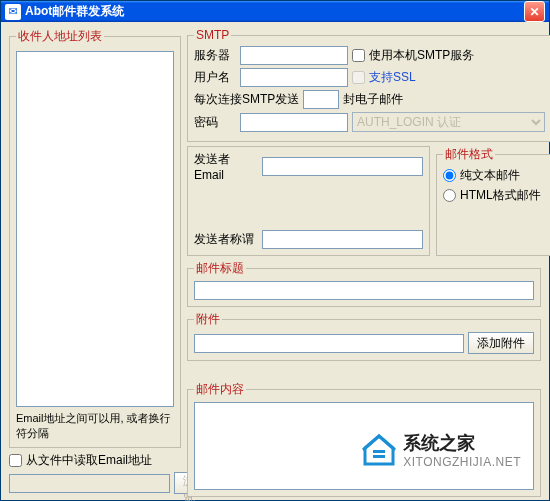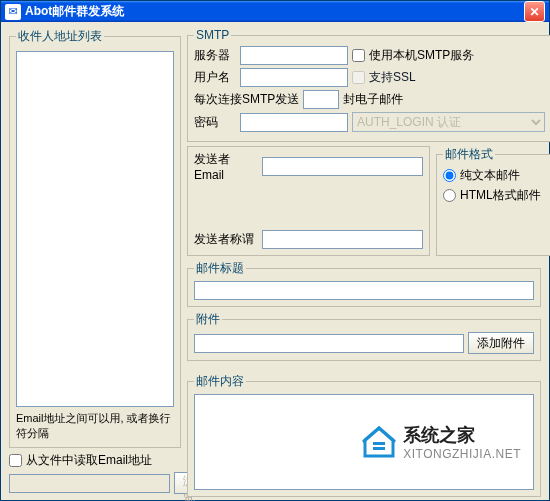--- a/index.html
+++ b/index.html
@@ -8,48 +8,48 @@
 .titlebar { height: 26px; background: linear-gradient(to bottom, #3a95ff 0%, #0055e5 10%, #0055e5 90%, #003bab 100%); display: flex; align-items: center; padding: 0 4px; }
 .titlebar-icon { width: 16px; height: 16px; background: #fff; border-radius: 2px; display: flex; align-items: center; justify-content: center; margin-right: 4px; font-size: 11px; color: #0055e5; }
 .titlebar-text { color: #fff; font-weight: bold; flex: 1; }
 .close-btn { width: 21px; height: 21px; background: linear-gradient(to bottom, #ff9a8a, #e53e2e); border: 1px solid #fff; border-radius: 3px; color: #fff; display: flex; align-items: center; justify-content: center; font-weight: bold; font-family: Arial; cursor: pointer; }
 .content { flex: 1; padding: 6px 8px 4px 8px; display: flex; flex-direction: column; }
 .main-row { display: flex; gap: 6px; flex: 1; min-height: 0; }
 .left-col { width: 172px; display: flex; flex-direction: column; }
 .right-col { flex: 1; display: flex; flex-direction: column; min-width: 0; }
 .side-col { width: 72px; display: flex; flex-direction: column; gap: 6px; padding-top: 8px; }
 fieldset { border: 1px solid #c0bcb0; padding: 4px 6px 6px 6px; background: #ece9d8; }
-legend { padding: 0 2px; color: #0c4a6e; }
+legend { padding: 0 2px; color: #b91c1c; }
 .addr-list { width: 100%; height: 356px; background: #fff; border: 1px solid #7f9db9; margin-top: 2px; }
 .hint { margin-top: 4px; font-size: 11px; }
 .row { display: flex; align-items: center; gap: 4px; margin-bottom: 3px; }
 .lbl { width: 42px; text-align: left; }
 .lbl2 { width: 64px; text-align: left; }
 input[type="text"] { border: 1px solid #7f9db9; background: #fff; height: 19px; padding: 0 2px; }
 input[type="text"]:disabled { background: #ece9d8; color: #888; }
 input[type="checkbox"] { width: 13px; height: 13px; }
 input[type="radio"] { width: 13px; height: 13px; }
 select { border: 1px solid #7f9db9; background: #fff; height: 20px; }
 select:disabled { background: #ece9d8; color: #aca899; }
 .btn { height: 22px; border: 1px solid #7f9db9; background: linear-gradient(to bottom, #fff, #ece9d8); padding: 0 8px; cursor: pointer; }
 .btn:disabled { color: #aca899; }
 .smtp-box { margin-bottom: 4px; }
 .sender-row { display: flex; gap: 6px; margin-bottom: 4px; }
 .sender-left { flex: 1; }
 .format-box { width: 116px; }
 .subject-box { margin-bottom: 4px; }
-.attach-box { margin-bottom: 12px; }
+.attach-box { margin-bottom: 20px; }
 .content-box { flex: 1; display: flex; flex-direction: column; min-height: 0; }
 .content-area { flex: 1; background: #ffffff; border: 1px solid #7f9db9; position: relative; }
 .watermark { position: absolute; right: 12px; top: 28px; display: flex; align-items: center; gap: 6px; }
 .wm-icon { width: 36px; height: 36px; }
 .wm-text { display: flex; flex-direction: column; }
 .wm-text .cn { font-size: 18px; font-weight: bold; color: #222; }
 .wm-text .en { font-size: 12px; color: #888; letter-spacing: 0.5px; }
-.disabled-text { color: #0f172a; }
+.disabled-text { color: #1d4ed8; }
 </style>
 </head>
 <body>
 
 <div class="window">
   <div class="titlebar">
     <div class="titlebar-icon">✉</div>
     <div class="titlebar-text">Abot邮件群发系统</div>
     <div class="close-btn">✕</div>
   </div>

